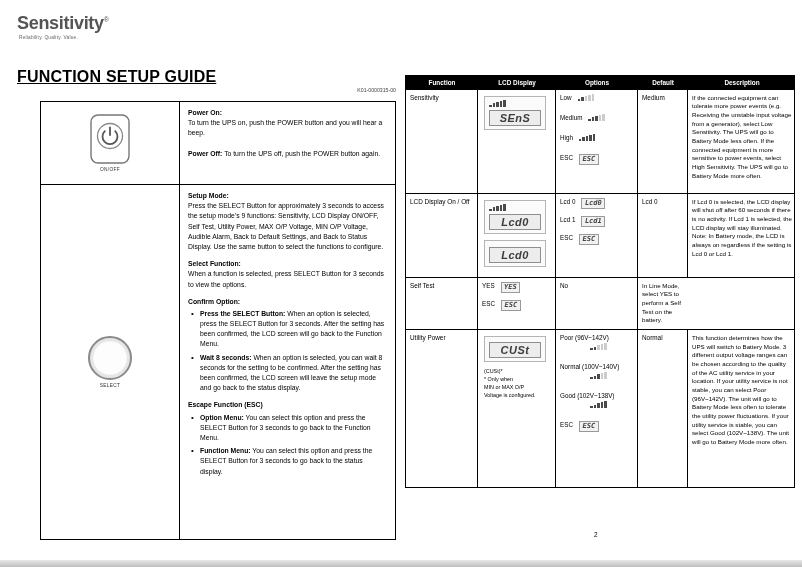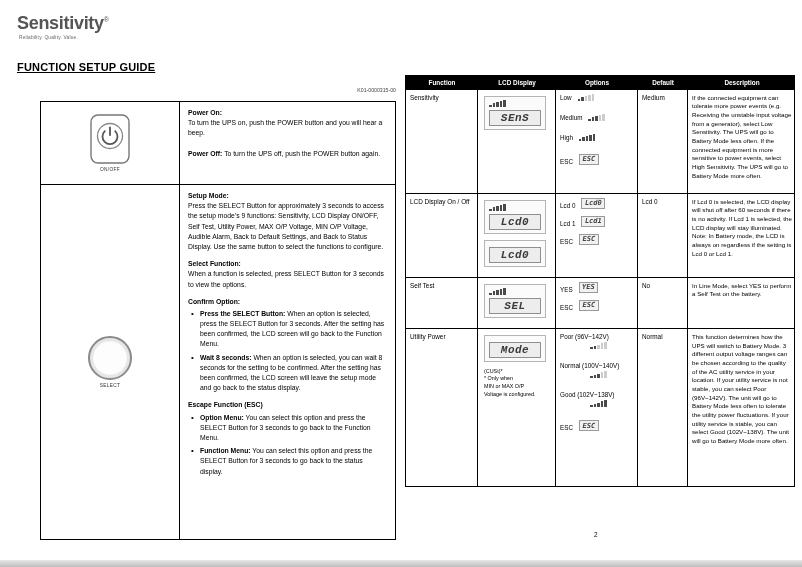--- a/index.html
+++ b/index.html
@@ -7,21 +7,21 @@
   .page {
     position:relative; width:802px; height:567px; background:#fff;
     font-family:"Liberation Sans", sans-serif; color:#000; overflow:hidden;
   }
 
   
   .logo { position:absolute; left:17px; top:13px; }
   .logo-name { font-size:18px; font-weight:bold; color:#555; letter-spacing:-0.3px; }
   .logo-name .reg { font-size:7px; vertical-align:super; font-weight:normal; }
   .tagline { font-size:4.8px; color:#666; margin-top:1px; margin-left:2px; letter-spacing:0.2px; }
-  .doc-title { position:absolute; left:17px; top:61px; font-size:11px; font-weight:bold; text-decoration:underline; letter-spacing:0.2px; }
+  .doc-title { position:absolute; left:17px; top:68px; font-size:16px; font-weight:bold; text-decoration:underline; letter-spacing:0.2px; }
   .doc-code { position:absolute; top:87px; left:296px; width:100px; text-align:right; font-size:5.2px; color:#444; }
 
   
   .left-table {
     position:absolute; left:40px; top:101px; width:356px; height:439px;
     border:1px solid #000; display:grid; grid-template-columns:139px 1fr; grid-template-rows:83px 1fr;
   }
   .lcell { border-right:1px solid #000; display:flex; flex-direction:column; align-items:center; justify-content:center; gap:3px; }
   .row1b { border-bottom:1px solid #000; }
   .text-cell { padding:6px 8px; font-size:6.8px; line-height:1.5; overflow:hidden; }
@@ -47,35 +47,35 @@
   .fn-row:first-of-type { border-top:none; }
   .fc { border-right:1px solid #000; padding:4px 4px; font-size:6.4px; overflow:hidden; }
   .fc:last-child { border-right:none; }
   .desc { font-size:6.2px; line-height:1.4; }
   .r1 { min-height:104px; } .r2 { min-height:84px; } .r3 { min-height:40px; } .r4 { min-height:158px; }
 
   
   .lcd-box { width:62px; border:1px solid #b5b5b5; background:#fbfbfb; padding:3px 4px; margin:2px 0 6px 2px; }
   .lcd-screen {
     border:1px solid #8f8f8f; background:#ededed; margin-top:2.5px; padding:1px 0;
-    text-align:center; font-family:Liberation Mono, monospace; font-style:italic; font-weight:bold;
+    text-align:center; font-family:Liberation Sans, sans-serif; font-style:italic; font-weight:bold;
     font-size:11px; color:#3c3c3c; letter-spacing:0.5px;
   }
   .meter { display:inline-flex; align-items:flex-end; gap:1px; }
   .meter i { width:2.5px; background:#cccccc; display:block; }
   .meter i:nth-child(1){height:2px;} .meter i:nth-child(2){height:3.2px;}
   .meter i:nth-child(3){height:4.4px;} .meter i:nth-child(4){height:5.6px;} .meter i:nth-child(5){height:7px;}
   .m1 i:nth-child(-n+2){background:#4a4a4a;}
   .m2 i:nth-child(-n+3){background:#4a4a4a;}
   .m3 i{background:#4a4a4a;}
   .lcd-chip {
     display:inline-block; border:1px solid #999; background:#f1f1f1; padding:0.5px 2.5px; margin-left:6px;
     font-family:"DejaVu Sans Mono", monospace; font-style:italic; font-weight:bold; font-size:7px; color:#444;
   }
-  .opt { display:flex; align-items:flex-end; margin-bottom:13px; font-size:6.3px; }
+  .opt { display:flex; align-items:flex-start; margin-bottom:13px; font-size:6.3px; }
   .opt .meter { margin-left:6px; }
   .opt-tight { margin-bottom:7px; }
   .opt-stack { margin-bottom:12px; font-size:6.3px; }
   .opt-stack .meter { margin-left:30px; margin-top:2px; }
   .lcd-note { font-size:5.4px; line-height:1.45; margin-top:3px; margin-left:2px; }
 
   .page-number { position:absolute; left:594px; top:531px; font-size:6.5px; }
   .bottom-strip { position:absolute; left:0; bottom:0; width:100%; height:7px; background:linear-gradient(#e8e8e8,#bdbdbd); }
 </style>
 </head>
@@ -231,50 +231,38 @@
             <span class="lcd-chip">ESC</span>
           </div>
       </div>
       <div class="fc"><span>Lcd 0</span></div>
       <div class="fc desc"><span>If Lcd 0 is selected, the LCD display will shut off after 60 seconds if there is no activity. If Lcd 1 is selected, the LCD display will stay illuminated. Note: In Battery mode, the LCD is always on regardless if the setting is Lcd 0 or Lcd 1.</span></div>
     </div>
 
     <div class="fn-row r3">
       <div class="fc"><span>Self Test</span></div>
       <div class="fc">
-        <div class="lcd-box">
-          <span class="meter m3">
-              <i></i>
-              <i></i>
-              <i></i>
-              <i></i>
-              <i></i>
-            </span>
-          <div class="lcd-screen">SEL</div>
-        </div>
-      </div>
-      <div class="fc">
         <div class="opt opt-tight">
             <span>YES</span>
             <span class="lcd-chip">YES</span>
           </div>
         <div class="opt opt-tight">
             <span>ESC</span>
             <span class="lcd-chip">ESC</span>
           </div>
       </div>
       <div class="fc"><span>No</span></div>
       <div class="fc desc"><span>In Line Mode, select YES to perform a Self Test on the battery.</span></div>
     </div>
 
     <div class="fn-row r4">
       <div class="fc"><span>Utility Power</span></div>
       <div class="fc">
         <div class="lcd-box">
-          <div class="lcd-screen">Mode</div>
+          <div class="lcd-screen">CUSt</div>
         </div>
         <div class="lcd-note">
           <div>(CUSt)*</div>
           <div>* Only when</div>
           <div>MIN or MAX O/P</div>
           <div>Voltage is configured.</div>
         </div>
       </div>
       <div class="fc">
         <div class="opt-stack">

